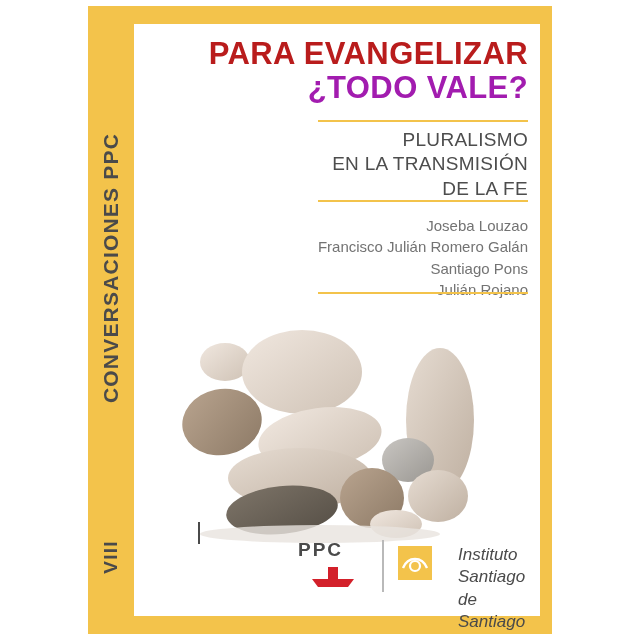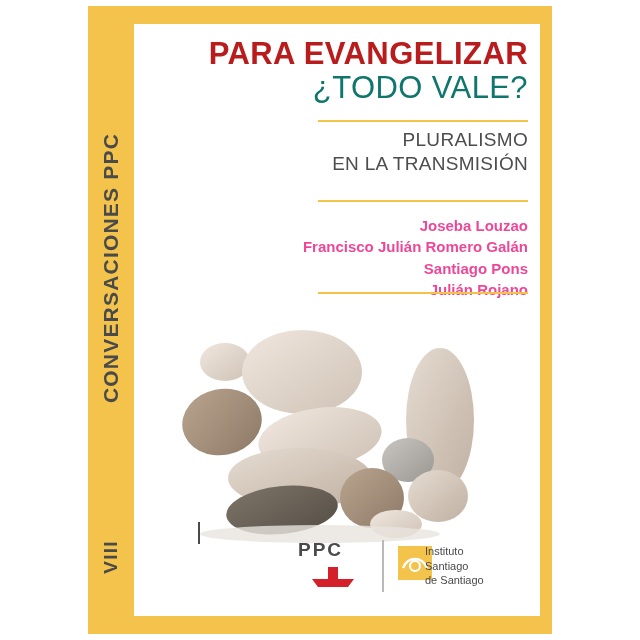--- a/index.html
+++ b/index.html
@@ -76,39 +76,39 @@
 
   
   .title-block{
     position:absolute;left:150px;top:38px;width:378px;text-align:right;
   }
   .t1{
     font-size:31px;line-height:1.06;font-weight:bold;color:#b91c1c;
     letter-spacing:.4px;
   }
   .t2{
-    font-size:31px;line-height:1.12;font-weight:normal;color:#0f766e;
+    font-size:31px;line-height:1.12;font-weight:bold;color:#a21caf;
     letter-spacing:.4px;
   }
 
   .rule{
     position:absolute;height:2px;background:#f3c34b;
   }
   .rule-1{left:318px;top:120px;width:210px;}
   .rule-2{left:318px;top:200px;width:210px;}
   .rule-3{left:318px;top:292px;width:210px;}
 
   .subtitle{
     position:absolute;left:200px;top:128px;width:328px;text-align:right;
     color:#4d4d4d;font-size:19px;line-height:1.28;letter-spacing:.3px;
   }
 
   .authors{
     position:absolute;left:170px;top:215px;width:358px;text-align:right;
-    color:#ec4899;font-size:15px;line-height:1.42;font-weight:bold;
+    color:#737373;font-size:15px;line-height:1.42;font-weight:normal;
   }
 
   
   .stones{
     position:absolute;left:150px;top:310px;width:380px;height:240px;
   }
 
   
   .footer{
     position:absolute;left:150px;top:538px;width:378px;height:62px;
@@ -125,21 +125,21 @@
   .divider{
     position:absolute;left:232px;top:2px;width:1.5px;height:52px;background:#b9b9b9;
   }
   .isp{
     position:absolute;left:248px;top:6px;width:140px;height:48px;
   }
   .isp-icon{
     position:absolute;left:0;top:2px;width:34px;height:34px;background:#f3c34b;border-radius:2px;
   }
   .isp-text{
-    position:absolute;left:27px;top:0px;color:#4a4a4a;font-size:11px;line-height:1.32;
+    position:absolute;left:60px;top:0px;color:#4a4a4a;font-size:17px;line-height:1.32;font-style:italic;
   }
 </style>
 </head>
 <body>
 
 <div class="page">
 
   <div class="cover"></div>
 
   <div class="spine"></div>
@@ -156,20 +156,21 @@
   <div class="title-block">
     <div class="t1">PARA EVANGELIZAR</div>
     <div class="t2">¿TODO VALE?</div>
   </div>
 
   <div class="rule rule-1"></div>
 
   <div class="subtitle">
     <div>PLURALISMO</div>
     <div>EN LA TRANSMISIÓN</div>
+    <div>DE LA FE</div>
   </div>
 
   <div class="rule rule-2"></div>
 
   <div class="authors">
     <div>Joseba Louzao</div>
     <div>Francisco Julián Romero Galán</div>
     <div>Santiago Pons</div>
     <div>Julián Rojano</div>
   </div>

